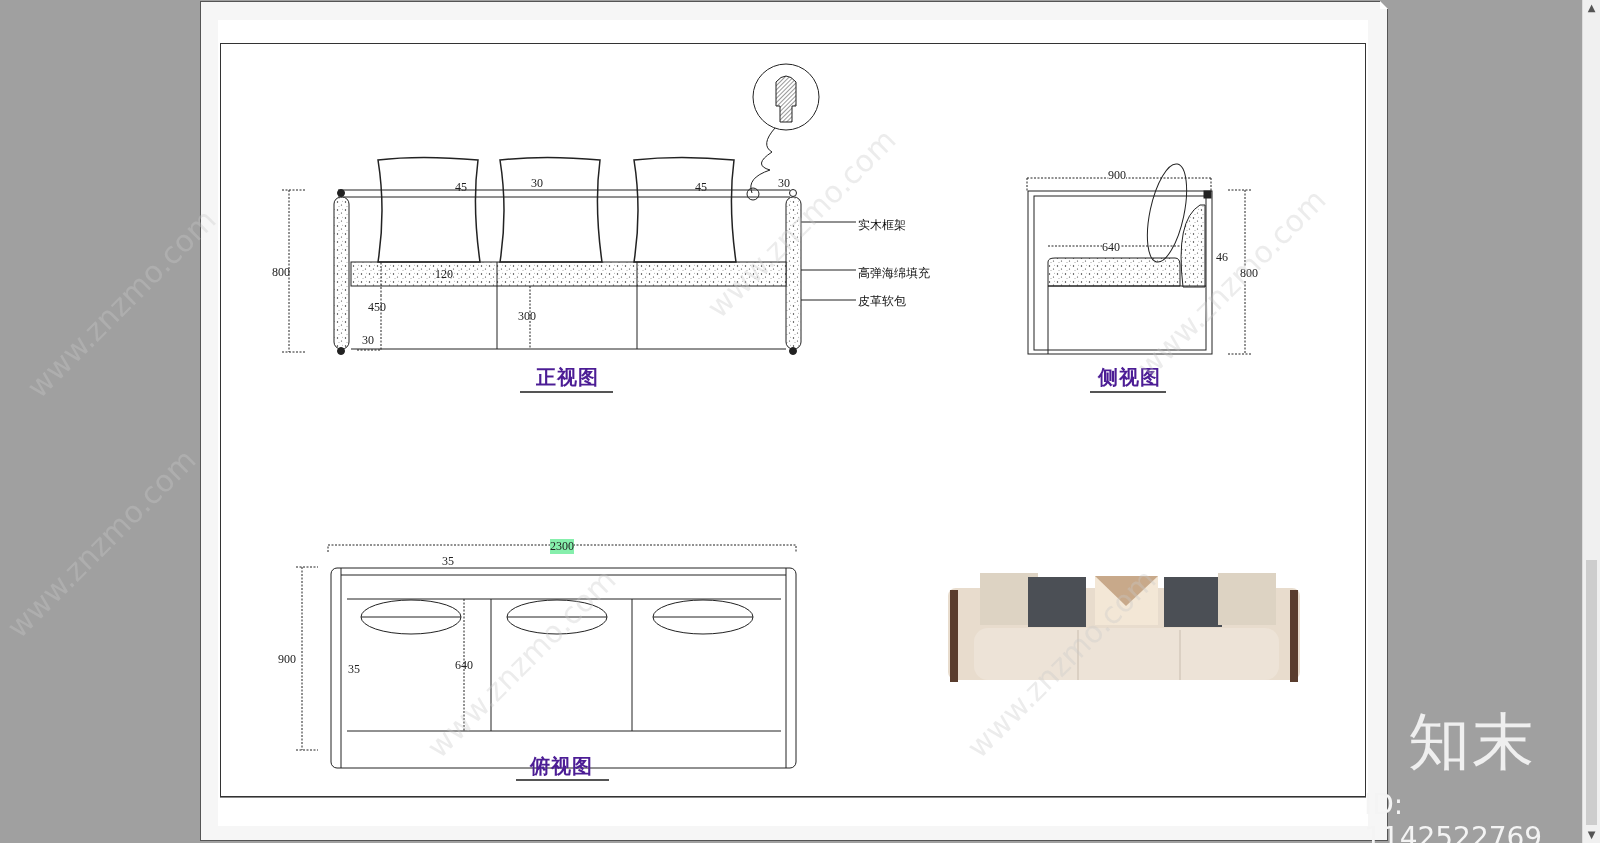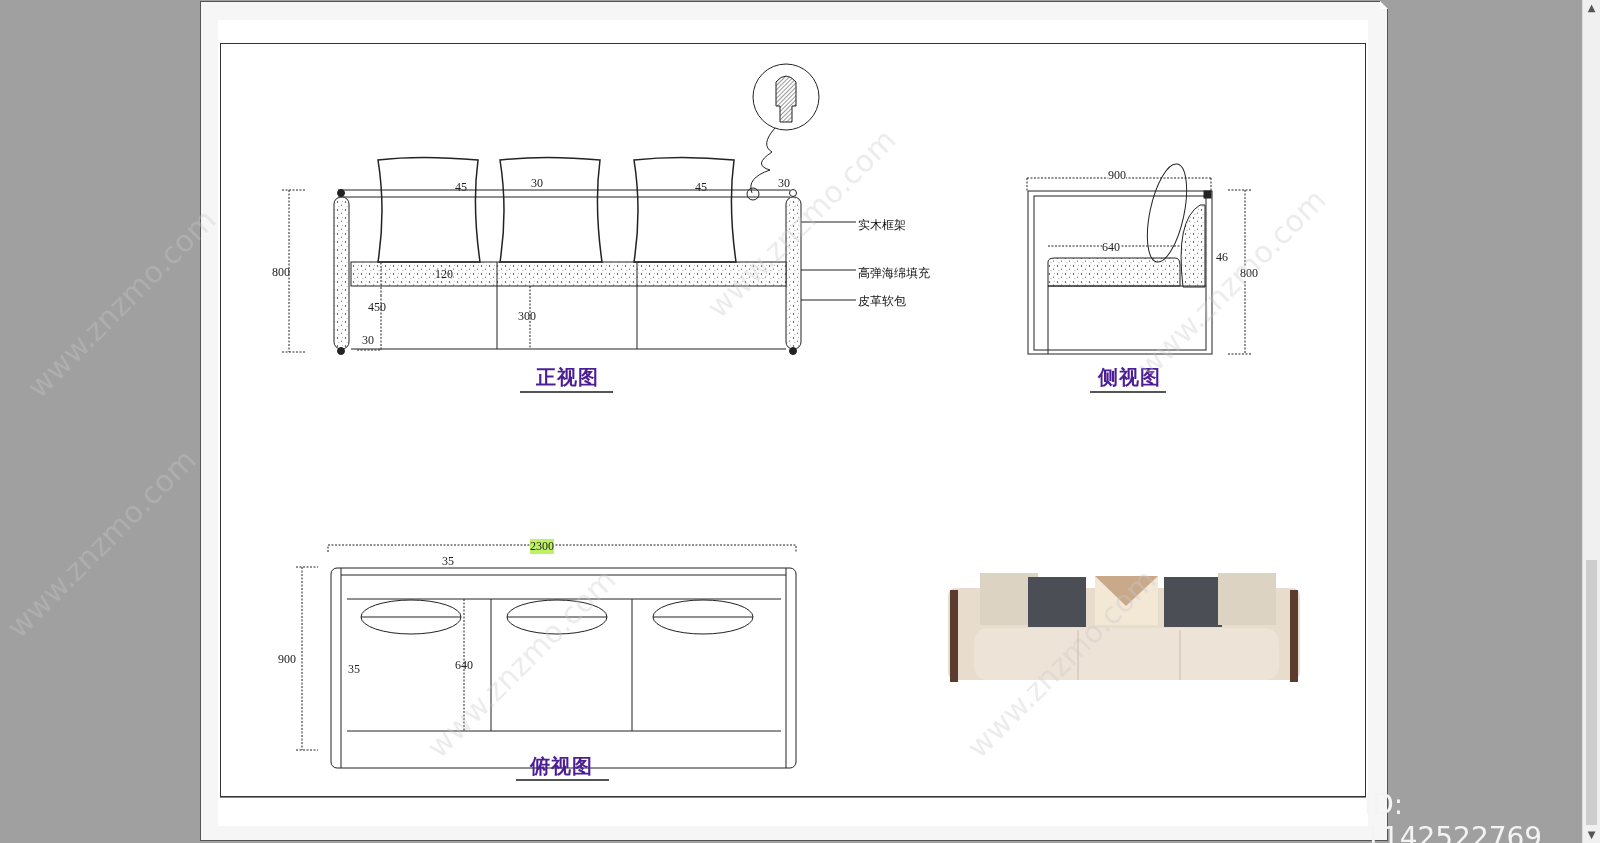--- a/index.html
+++ b/index.html
@@ -150,35 +150,36 @@
   <div class="label" style="left:536px;top:364px;">正视图</div>
   <div class="label-under" style="left:520px;top:391px;width:93px;"></div>
 
   <div class="dim" style="left:1108px;top:168px;background:#fff;">900</div>
   <div class="dim" style="left:1102px;top:240px;background:#fff;">640</div>
   <div class="dim" style="left:1216px;top:250px;">46</div>
   <div class="dim" style="left:1240px;top:266px;background:#fff;">800</div>
   <div class="label" style="left:1098px;top:364px;">侧视图</div>
   <div class="label-under" style="left:1090px;top:391px;width:76px;"></div>
 
-  <div class="dim" style="left:530px;top:539px;background:#bef264;">2300</div>
+  <div class="dim" style="left:550px;top:539px;background:#86efac;">2300</div>
   <div class="dim" style="left:442px;top:554px;">35</div>
   <div class="dim" style="left:278px;top:652px;background:#fff;">900</div>
   <div class="dim" style="left:348px;top:662px;">35</div>
   <div class="dim" style="left:455px;top:658px;">640</div>
   <div class="label" style="left:530px;top:753px;">俯视图</div>
   <div class="label-under" style="left:516px;top:779px;width:93px;"></div>
 
   <div class="wm" style="left:20px;top:380px;">www.znzmo.com</div>
   <div class="wm" style="left:420px;top:740px;">www.znzmo.com</div>
   <div class="wm" style="left:960px;top:740px;">www.znzmo.com</div>
   <div class="wm" style="left:700px;top:300px;">www.znzmo.com</div>
   <div class="wm" style="left:1130px;top:360px;">www.znzmo.com</div>
   <div class="wm" style="left:0px;top:620px;">www.znzmo.com</div>
 
+  <div class="brand-logo">知末</div>
   <div class="brand-id">ID: 1142522769</div>
 </div>
 
 <div class="scrollbar">
   <div class="scroll-up">▲</div>
   <div class="scroll-thumb"></div>
   <div class="scroll-down">▼</div>
 </div>
 
 </body></html>

